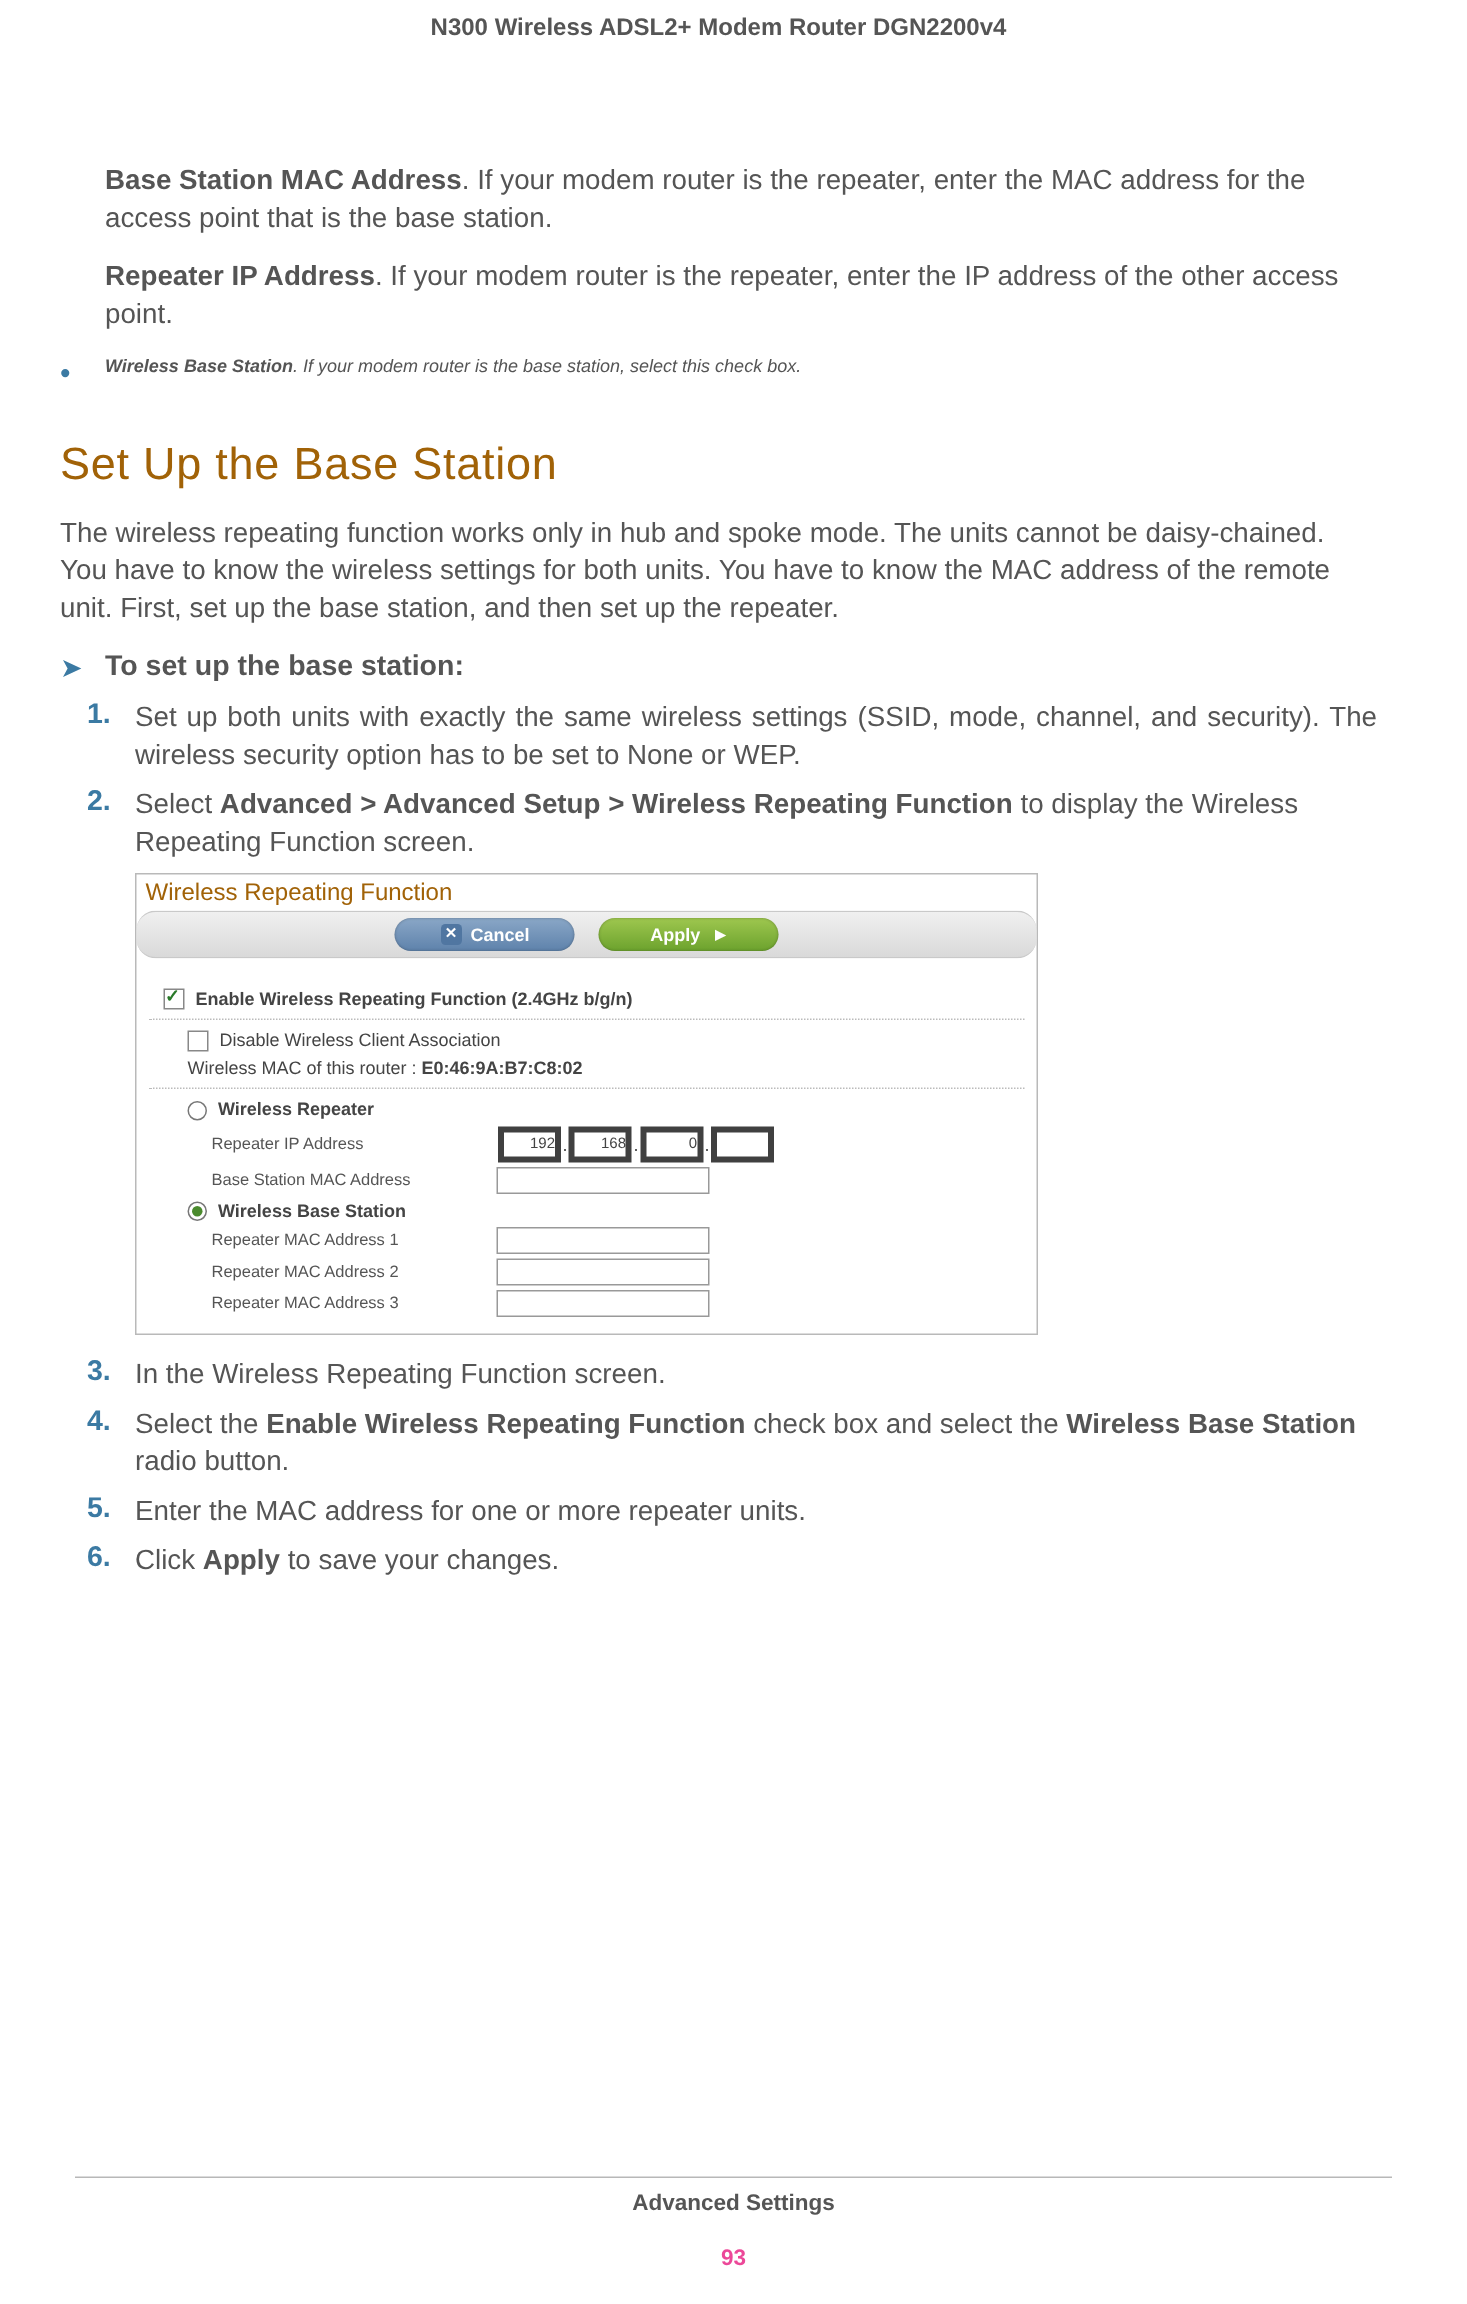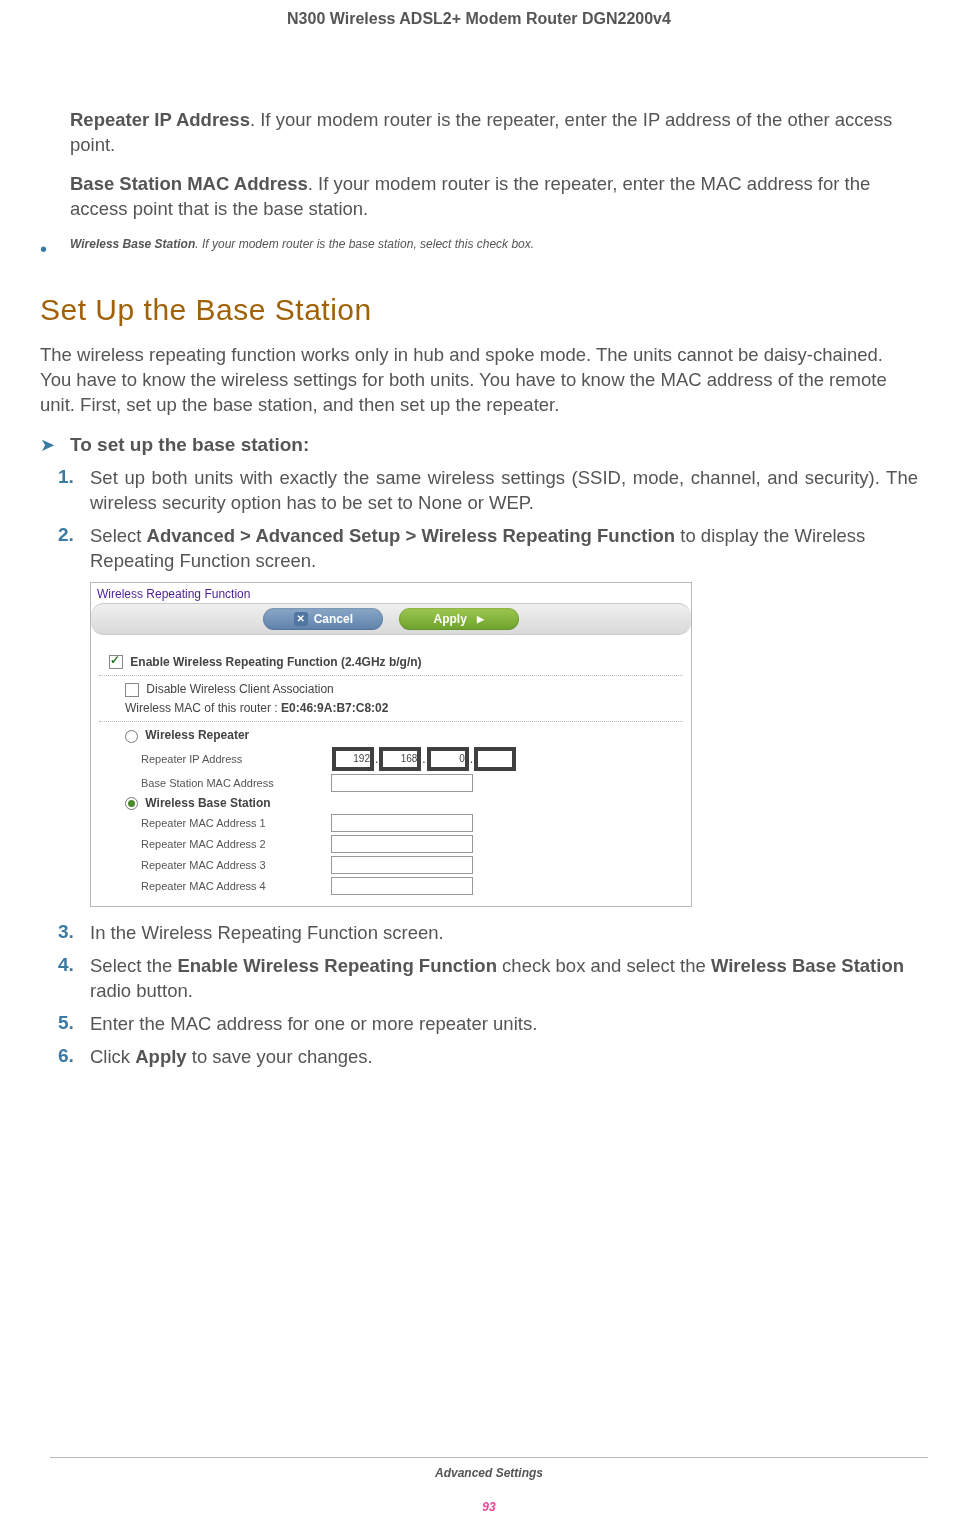--- a/index.html
+++ b/index.html
@@ -100,23 +100,23 @@
     margin-left: 50px;
     width: 600px;
     border: 1px solid #b9b9b9;
     margin-bottom: 14px;
     margin-top: 6px;
     font-size: 12px;
     color: #444;
     background: #fff;
   }
   .ui-title {
-    color: #4c1d95;
+    color: #a16207;
     font-family: "Segoe UI", Arial, sans-serif;
-    font-size: 12px;
+    font-size: 16px;
     padding: 4px 6px 2px 6px;
   }
   .ui-btnbar {
     background: linear-gradient(#f0f0f0,#d9d9d9);
     border-top: 1px solid #c9c9c9;
     border-bottom: 1px solid #c9c9c9;
     padding: 4px 0;
     text-align: center;
     border-radius: 13px;
   }
@@ -152,39 +152,38 @@
   .mac-input{width:140px;height:16px;border:1px solid #999;background:#fff;display:inline-block;}
   .divider{border-top:1px dotted #bbb;margin:6px 0;}
   .bold12{font-weight:bold;font-size:12px;}
 
   .footer {
     position: absolute;
     bottom: 22px;
     left: 0;
     width: 978px;
     text-align: center;
-    font-size: 12px;
-    font-style: italic;
+    font-size: 15px;
   }
   .footer .sec { font-weight: bold; color:#555; }
   .footer .pg { color:#ec4899; font-weight: bold; margin-top:20px;}
   .footer-line{border-top:1px solid #b8b8b8;margin:0 50px 8px 50px;}
 </style>
 </head>
 <body>
 
 <div class="page">
   <div class="header">N300 Wireless ADSL2+ Modem Router DGN2200v4</div>
 
   <div class="indent-block">
+    <span class="bold-term">Base Station MAC Address</span><span>. If your modem router is the repeater, enter the MAC address for the access point that is the base station.</span>
+  </div>
+
+  <div class="indent-block">
     <span class="bold-term">Repeater IP Address</span><span>. If your modem router is the repeater, enter the IP address of the other access point.</span>
-  </div>
-
-  <div class="indent-block">
-    <span class="bold-term">Base Station MAC Address</span><span>. If your modem router is the repeater, enter the MAC address for the access point that is the base station.</span>
   </div>
 
   <div class="bullet-row">
     <div class="bullet-sym">•</div>
     <div class="bullet-body">
       <span class="bold-term">Wireless Base Station</span><span>. If your modem router is the base station, select this check box.</span>
     </div>
   </div>
 
 
@@ -252,24 +251,20 @@
         <span class="mac-input"></span>
       </div>
       <div class="field-row">
         <div class="field-label">Repeater MAC Address 2</div>
         <span class="mac-input"></span>
       </div>
       <div class="field-row">
         <div class="field-label">Repeater MAC Address 3</div>
         <span class="mac-input"></span>
       </div>
-      <div class="field-row">
-        <div class="field-label">Repeater MAC Address 4</div>
-        <span class="mac-input"></span>
-      </div>
     </div>
   </div>
 
   <div class="num-step no-justify">
     <div class="step-num">3.</div>
     <div class="step-body">In the Wireless Repeating Function screen.</div>
   </div>
 
   <div class="num-step no-justify">
     <div class="step-num">4.</div>

